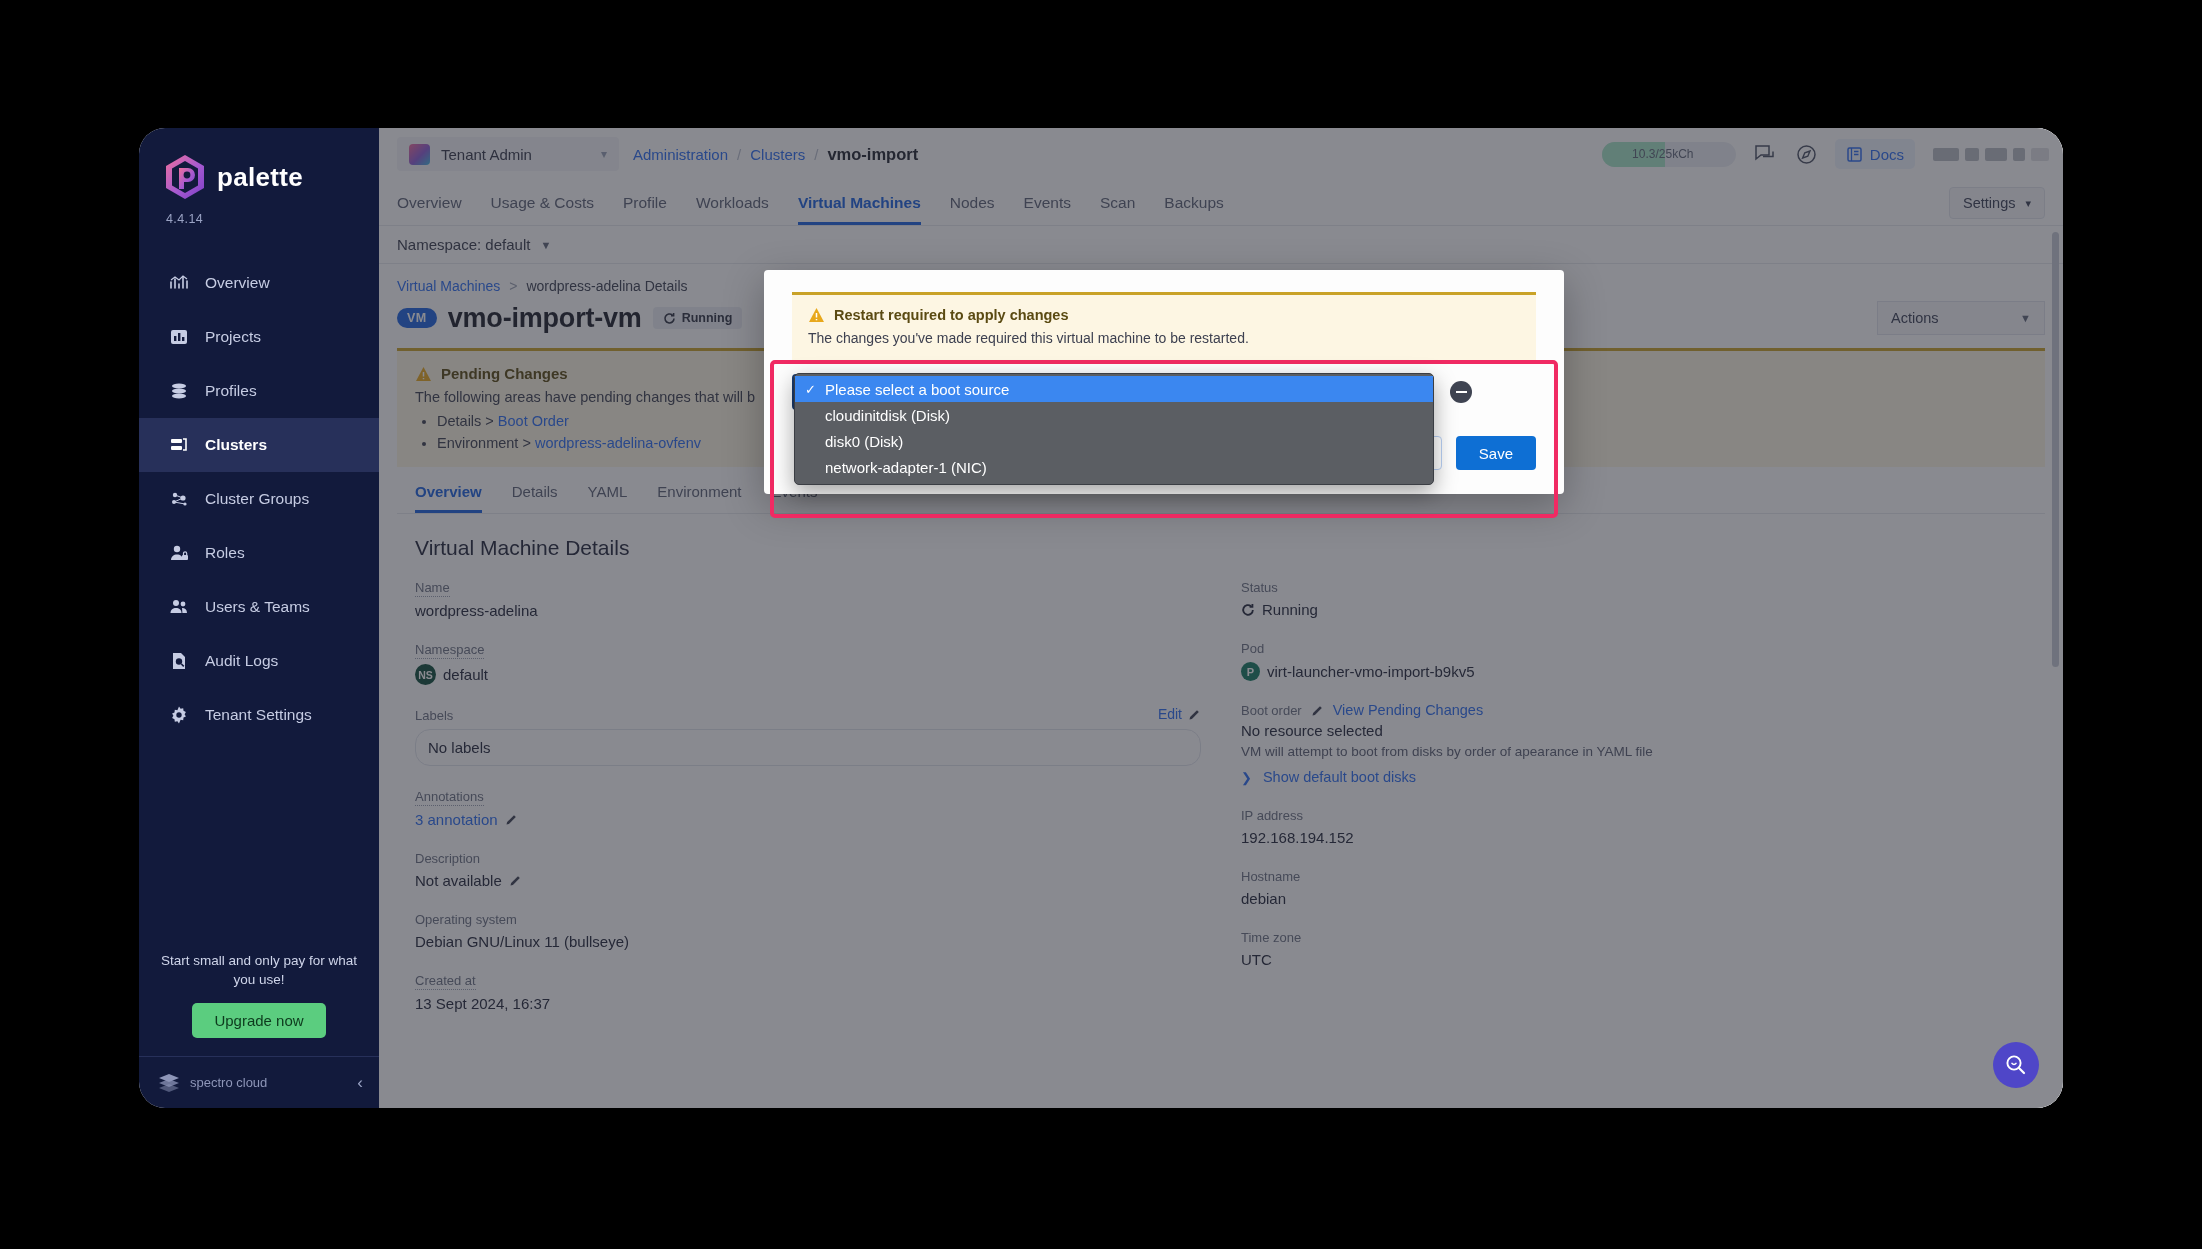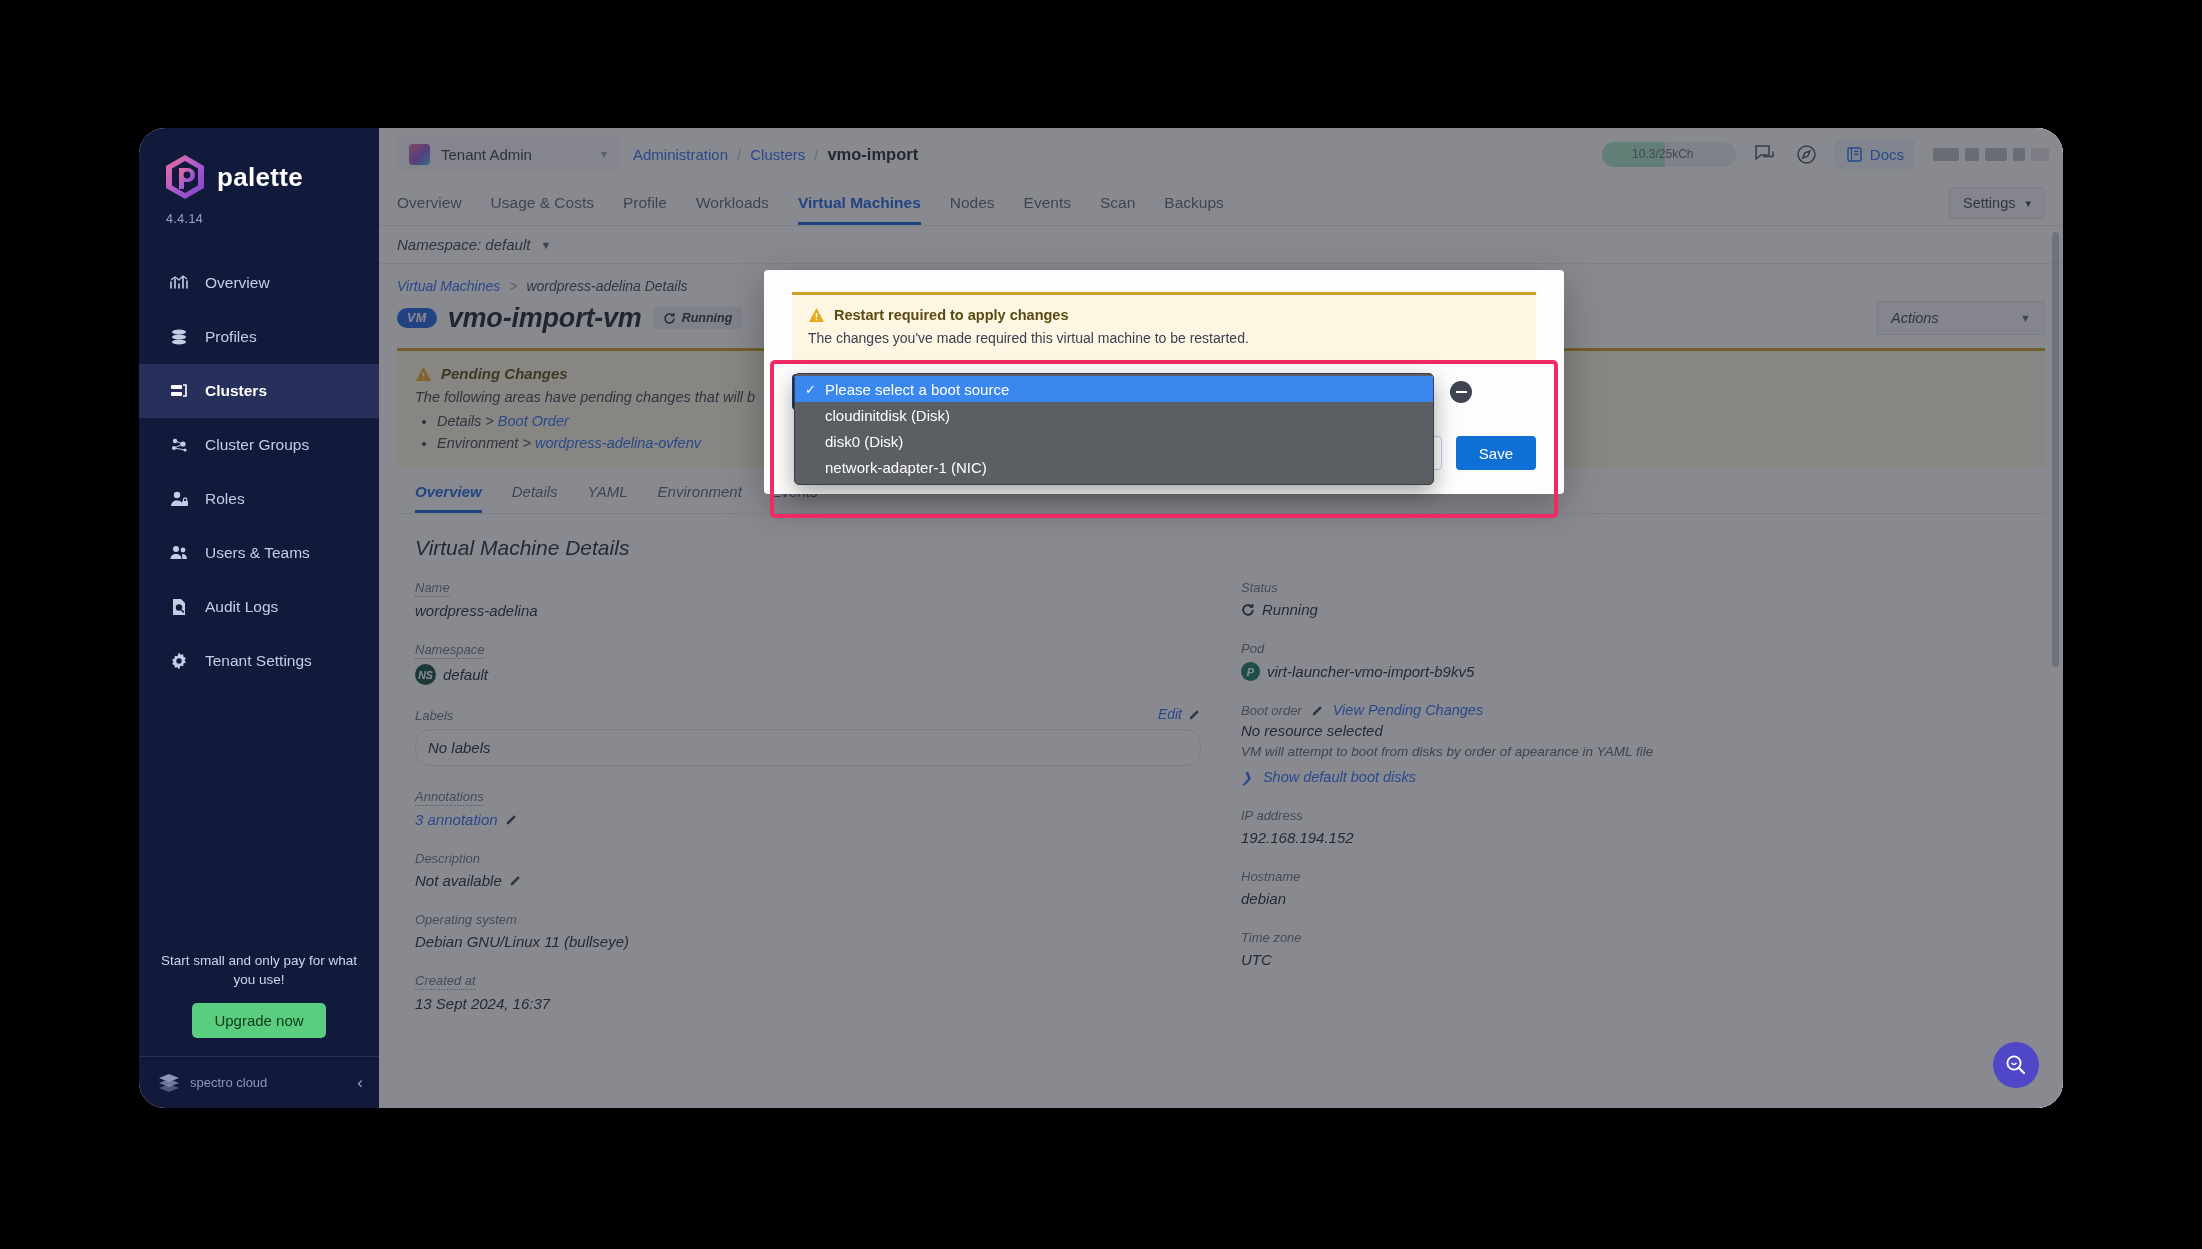--- a/index.html
+++ b/index.html
@@ -102,21 +102,21 @@
   .cluster-tabs { height: 46px; display:flex; align-items:flex-end; gap: 29px; padding: 0 18px;
     border-bottom: 1px solid #e6e8ee; background:#fff; }
   .ctab { font-size: 15.5px; color: #5c6276; padding-bottom: 10px; cursor: pointer;
           border-bottom: 3px solid transparent; }
   .ctab.active { color: #1b62e0; font-weight: 700; border-bottom-color: #1b62e0; }
   .settings-btn { margin-left: auto; margin-bottom: 6px; display:flex; align-items:center; gap:10px;
     background:#f5f6f9; border:1px solid #e2e5ec; border-radius:4px; height:32px; padding:0 13px;
     font-size:14.5px; color:#3b4055; cursor:pointer; }
 
   
-  .page { flex:1; position: relative; overflow: hidden; background:#fff;font-style:italic; }
+  .page { flex:1; position: relative; overflow: hidden; background:#fff; }
   .ns-bar { height: 38px; display:flex; align-items:center; gap:10px; padding: 0 18px;
     border-bottom: 1px solid #e6e8ee; font-size: 15px; color:#383c4c; }
   .ns-caret { color:#5f6679; font-size: 11px; }
 
   .content { padding: 14px 18px 0 18px; }
   .vm-crumbs { display:flex; align-items:center; gap:9px; font-size: 14px; margin-bottom: 7px; }
   .vm-crumbs a { color:#2c6ef2; text-decoration:none; cursor:pointer; }
   .vm-crumbs .sep { color:#9aa1b1; }
   .vm-crumbs .cur { color:#3c4152; }
 
@@ -251,20 +251,29 @@
 
     <div class="version">4.4.14</div>
 
     <div class="nav">
       <div class="nav-item">
         <svg width="20" height="20" viewBox="0 0 20 20">
           <path d="M2 15V9M6 15V6M10 15v-4M14 15V4M18 15v-7" stroke="#c6cce3" stroke-width="1.6" fill="none" stroke-linecap="round"></path>
           <path d="M2 7l4-3 4 3 4-4 4 3" stroke="#c6cce3" stroke-width="1.2" fill="none"></path>
         </svg>
         <span>Overview</span>
+      </div>
+      <div class="nav-item">
+        <svg width="20" height="20" viewBox="0 0 20 20">
+          <rect x="2" y="3" width="16" height="14" rx="2" fill="#c6cce3"></rect>
+          <rect x="5" y="9" width="2.4" height="5" fill="#121a3c"></rect>
+            <rect x="9" y="6" width="2.4" height="8" fill="#121a3c"></rect>
+            <rect x="13" y="10" width="2.4" height="4" fill="#121a3c"></rect>
+        </svg>
+        <span>Projects</span>
       </div>
       <div class="nav-item">
         <svg width="20" height="20" viewBox="0 0 20 20">
           <ellipse cx="10" cy="5" rx="7" ry="2.6" fill="#c6cce3"></ellipse>
           <ellipse cx="10" cy="10" rx="7" ry="2.6" fill="#c6cce3"></ellipse>
           <ellipse cx="10" cy="15" rx="7" ry="2.6" fill="#c6cce3"></ellipse>
         </svg>
         <span>Profiles</span>
       </div>
       <div class="nav-item active">

